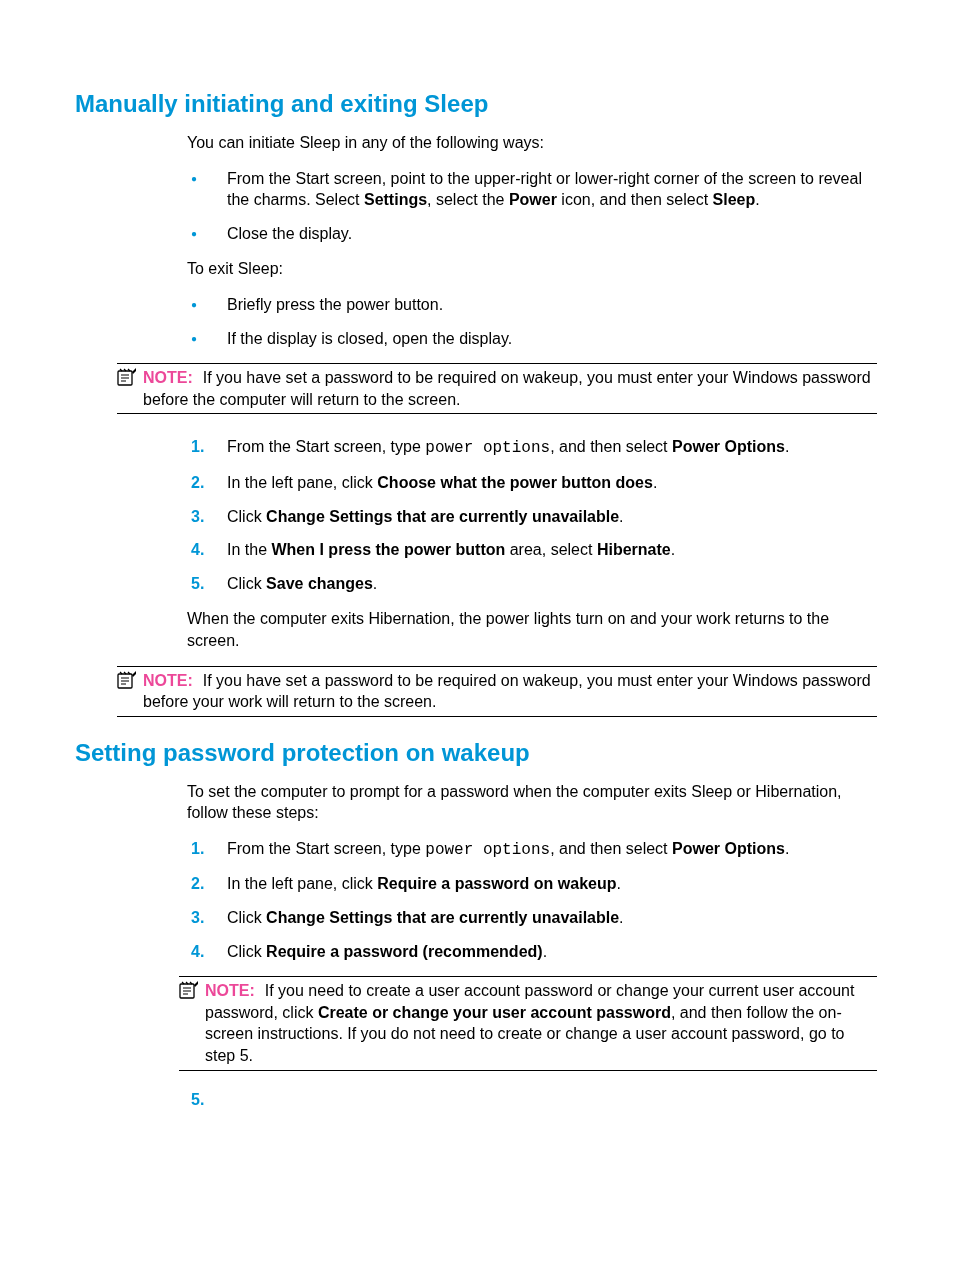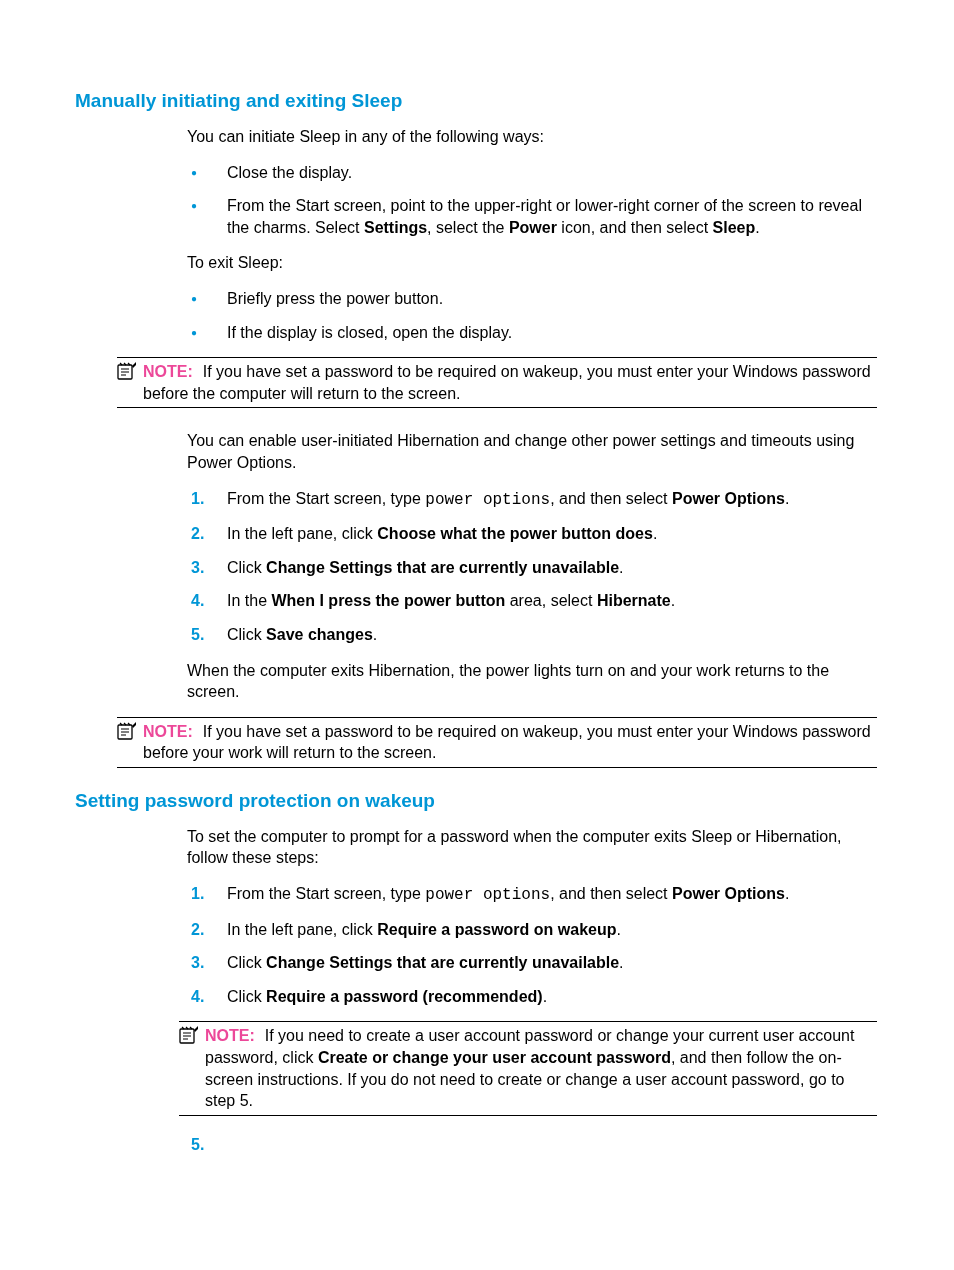--- a/index.html
+++ b/index.html
@@ -12,21 +12,21 @@
   }
   .page {
     width: 954px;
     min-height: 1270px;
     padding: 90px 75px 40px 75px;
     box-sizing: border-box;
     position: relative;
   }
   h2.section-heading {
     color: #0096d6;
-    font-size: 19px;
+    font-size: 24px;
     font-weight: bold;
     margin: 0 0 14px 0;
   }
   .body-indent {
     margin-left: 112px;
   }
   p {
     margin: 0 0 14px 0;
     line-height: 1.35;
   }
@@ -92,24 +92,24 @@
 </head>
 <body>
 
 <div class="page">
 
   <div class="sec-wrap">
     <h2 class="section-heading">Manually initiating and exiting Sleep</h2>
     <div class="body-indent">
       <p>You can initiate Sleep in any of the following ways:</p>
       <ul class="bullets">
-        <li>Close the display.</li>
         <li>
           <span>From the Start screen, point to the upper-right or lower-right corner of the screen to reveal the charms. Select </span><b>Settings</b><span>, select the </span><b>Power</b><span> icon, and then select </span><b>Sleep</b><span>.</span>
         </li>
+        <li>Close the display.</li>
       </ul>
       <p>To exit Sleep:</p>
       <ul class="bullets">
         <li>Briefly press the power button.</li>
         <li>If the display is closed, open the display.</li>
       </ul>
     </div>
     <div class="note-block note-indent">
       <span class="note-icon">
         <svg width="20" height="18" viewBox="0 0 20 18">
@@ -118,21 +118,20 @@
             <path d="M4 7 L12 7 M4 10 L12 10 M4 13 L9 13" stroke="#000" stroke-width="1.2"></path>
             <path d="M15 4 L19 0 L19 3 L16 6 Z" fill="#000"></path>
           </svg>
       </span>
       <span class="note-label">NOTE:</span><span>If you have set a password to be required on wakeup, you must enter your Windows password before the computer will return to the screen.</span>
     </div>
   </div>
 
   <div class="sec-wrap">
     <div class="body-indent">
-      <p>You can enable user-initiated Hibernation and change other power settings and timeouts using Power Options.</p>
       <ol class="numbers">
         <li><span class="num">1.</span><span>From the Start screen, type </span><code class="mono">power options</code><span>, and then select </span><b>Power Options</b><span>.</span></li>
         <li><span class="num">2.</span><span>In the left pane, click </span><b>Choose what the power button does</b><span>.</span></li>
         <li><span class="num">3.</span><span>Click </span><b>Change Settings that are currently unavailable</b><span>.</span></li>
         <li><span class="num">4.</span><span>In the </span><b>When I press the power button</b><span> area, select </span><b>Hibernate</b><span>.</span></li>
         <li><span class="num">5.</span><span>Click </span><b>Save changes</b><span>.</span></li>
       </ol>
       <p>When the computer exits Hibernation, the power lights turn on and your work returns to the screen.</p>
     </div>
     <div class="note-block note-indent">

